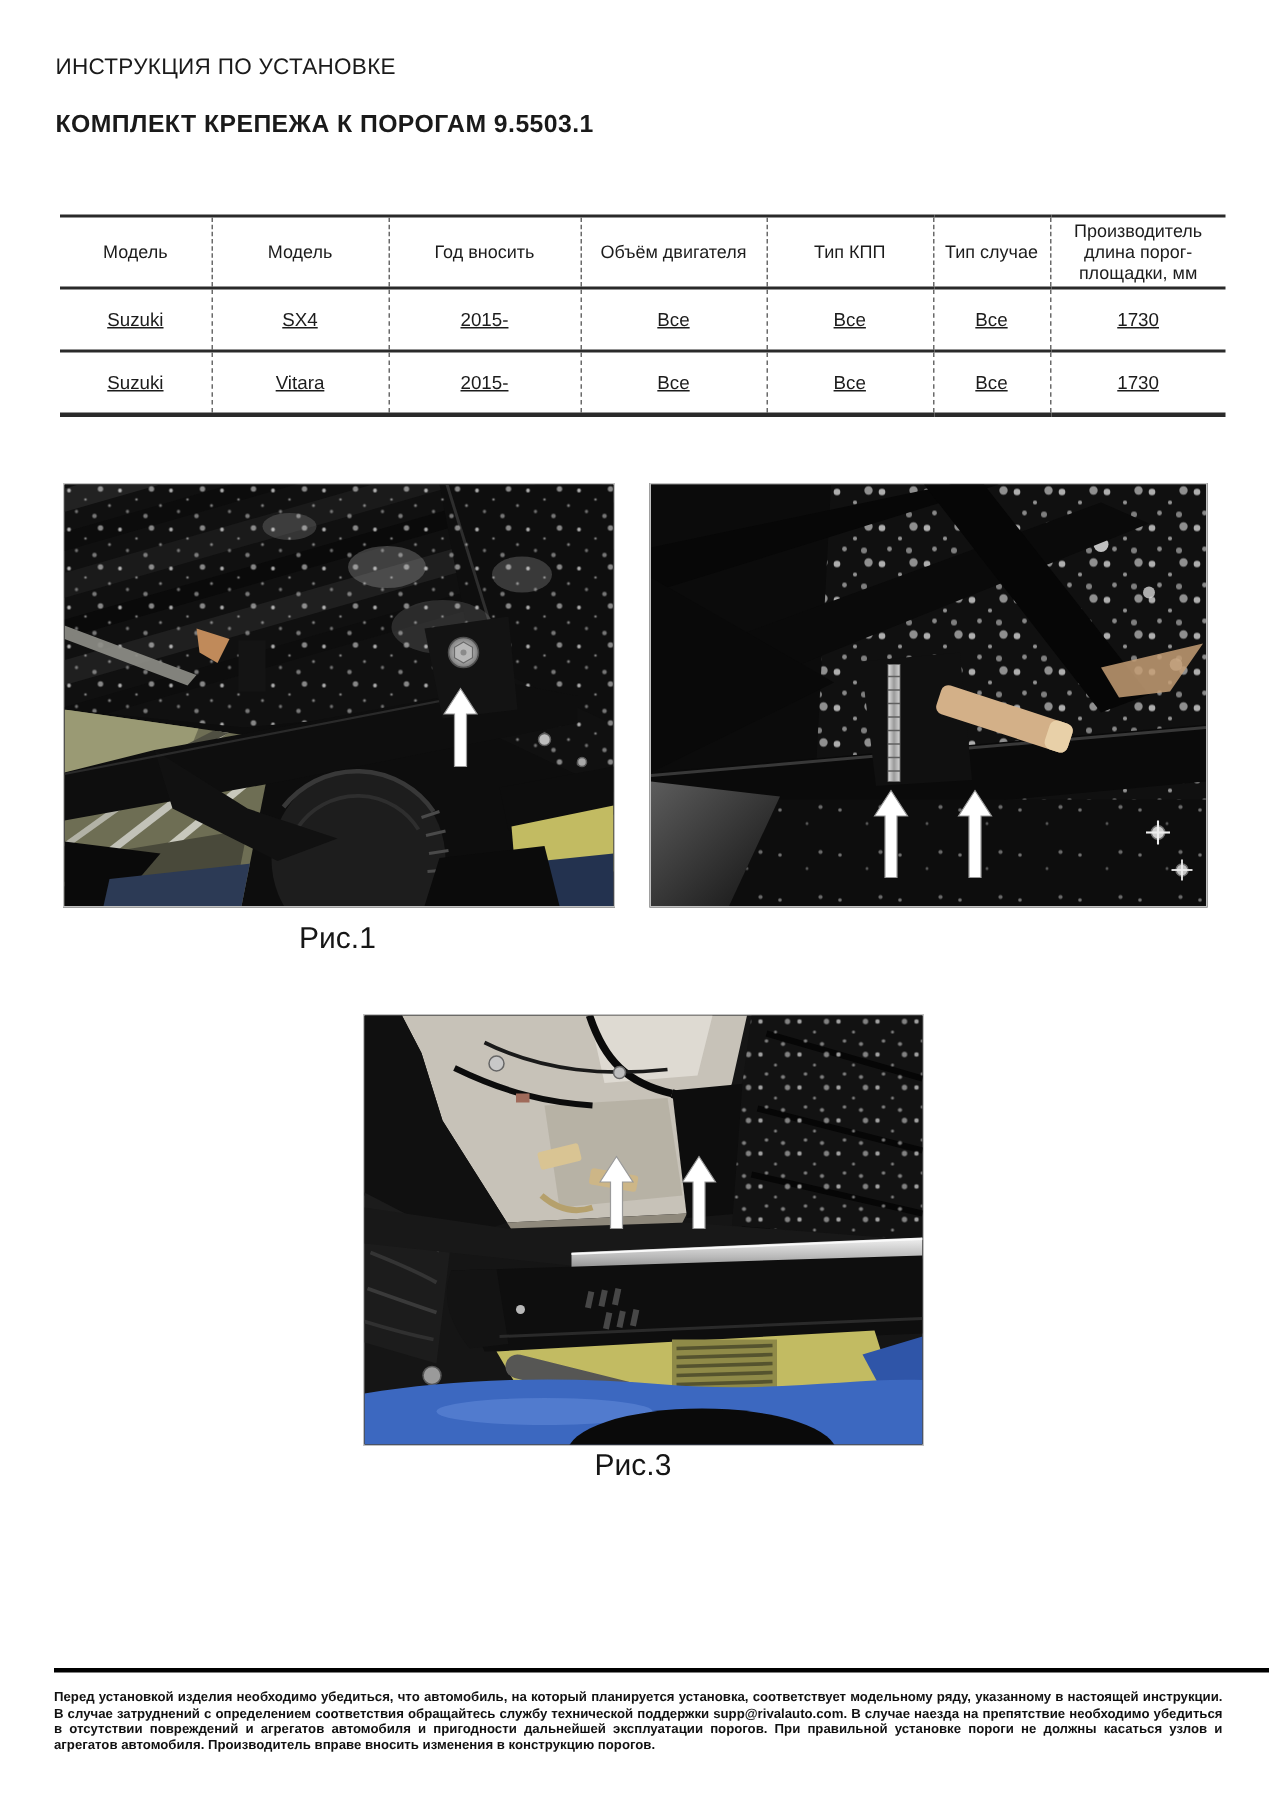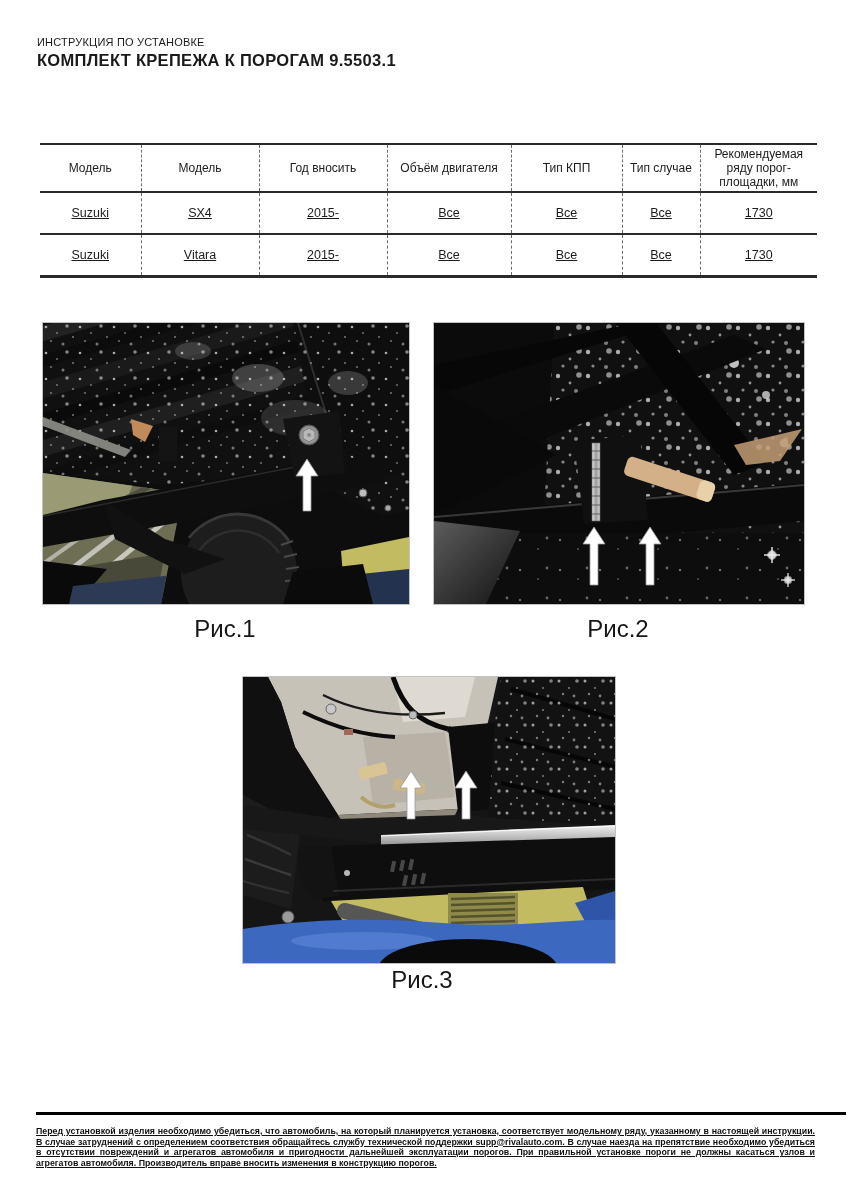--- a/index.html
+++ b/index.html
@@ -3,46 +3,46 @@
 <meta charset="utf-8">
 <style>
   html,body{margin:0;padding:0;background:#fff;}
   .page{
     position:relative;width:849px;height:1200px;background:var(--page-bg,#fff);
     font-family:"Liberation Sans","DejaVu Sans",sans-serif;color:var(--text,#1a1a1a);
     overflow:hidden;
   }
   
   .hdr{position:absolute;left:37px;top:36px;}
-  .hdr .l1{font-size:11px;font-weight:400;letter-spacing:.2px;}
-  .hdr .l2{font-size:16.5px;font-weight:700;letter-spacing:.3px;margin-top:3px;}
+  .hdr .l1{font-size:15px;font-weight:400;letter-spacing:.2px;}
+  .hdr .l2{font-size:16.5px;font-weight:700;letter-spacing:.3px;margin-top:21px;}
   
   table.fit{
     position:absolute;left:40px;top:143px;width:777px;
     border-collapse:collapse;table-layout:fixed;
     font-size:12.5px;color:#1c1c1c;
   }
   table.fit th,table.fit td{
     text-align:center;vertical-align:middle;padding:2px 4px;
     font-weight:400;border-top:2px solid var(--table-line,#2a2a2a);
   }
   table.fit th+th,table.fit td+td{border-left:1px dashed #6a6a6a;}
   table.fit thead th{height:42px;font-size:12px;line-height:14px;}
   table.fit tbody td{height:36px;text-decoration:underline;}
   table.fit tbody tr:last-child td{border-bottom:3px solid var(--table-line,#2a2a2a);}
   
   .fig{position:absolute;border:1px solid #c2c2c2;background:#000;}
   .fig svg{display:block;}
-  .figcap{position:absolute;text-align:center;font-size:24px;color:#161616;}
+  .figcap{position:absolute;text-align:center;font-size:20px;color:#161616;}
   
   .foot-rule{position:absolute;left:36px;top:1112px;width:810px;height:3px;background:#000;}
   .foot-text{
     position:absolute;left:36px;top:1117px;width:779px;
     font-size:8.8px;line-height:10.7px;color:#111;
-    text-align:justify;font-weight:700;letter-spacing:0;text-decoration:underline;
+    text-align:justify;font-weight:700;letter-spacing:0;
   }
 </style>
 </head>
 <body>
 
 <div class="page">
 
   <div class="hdr">
     <div class="l1">ИНСТРУКЦИЯ ПО УСТАНОВКЕ</div>
     <div class="l2">КОМПЛЕКТ КРЕПЕЖА К ПОРОГАМ 9.5503.1</div>
@@ -59,21 +59,21 @@
       <col style="width:117px">
     </colgroup>
     <thead>
       <tr>
         <th>Модель</th>
         <th>Модель</th>
         <th>Год вносить</th>
         <th>Объём двигателя</th>
         <th>Тип КПП</th>
         <th>Тип случае</th>
-        <th>Рекомендуемая ряду порог-площадки, мм</th>
+        <th>Производитель длина порог-площадки, мм</th>
       </tr>
     </thead>
     <tbody>
       <tr>
         <td>Suzuki</td>
         <td>SX4</td>
         <td>2015-</td>
         <td>Все</td>
         <td>Все</td>
         <td>Все</td>
@@ -268,21 +268,20 @@
         <line x1="330" y1="232" x2="346" y2="232" stroke="#eee" stroke-width="1.4"></line>
         <circle cx="354" cy="257" r="4" fill="#c4c4c4" stroke="#707070"></circle>
         <line x1="354" y1="250" x2="354" y2="264" stroke="#eee" stroke-width="1.2"></line>
         <line x1="347" y1="257" x2="361" y2="257" stroke="#eee" stroke-width="1.2"></line>
       </g>
 
       <polygon points="149,221 160,204 171,221 164,221 164,262 156,262 156,221" style="fill:var(--arrow-white,#fff)" stroke="#9a9a9a" stroke-width=".8"></polygon>
       <polygon points="205,221 216,204 227,221 220,221 220,262 212,262 212,221" style="fill:var(--arrow-white,#fff)" stroke="#9a9a9a" stroke-width=".8"></polygon>
     </svg>
   </div>
-  <div class="figcap" style="left:433px;top:615px;width:370px;">Рис.2</div>
 
   <div class="fig" style="left:242px;top:676px;width:372px;height:286px;">
     <svg width="372" height="286" viewBox="0 0 372 286">
       <defs>
         <linearGradient id="g3rail" x1="0" y1="0" x2="0" y2="1">
           <stop offset="0" stop-color="#f2f2f2"></stop>
             <stop offset=".55" stop-color="#b8b8b8"></stop>
             <stop offset="1" stop-color="#7e7e7e"></stop>
         </linearGradient>
         <linearGradient id="g3blue" x1="0" y1="0" x2="0" y2="1">

